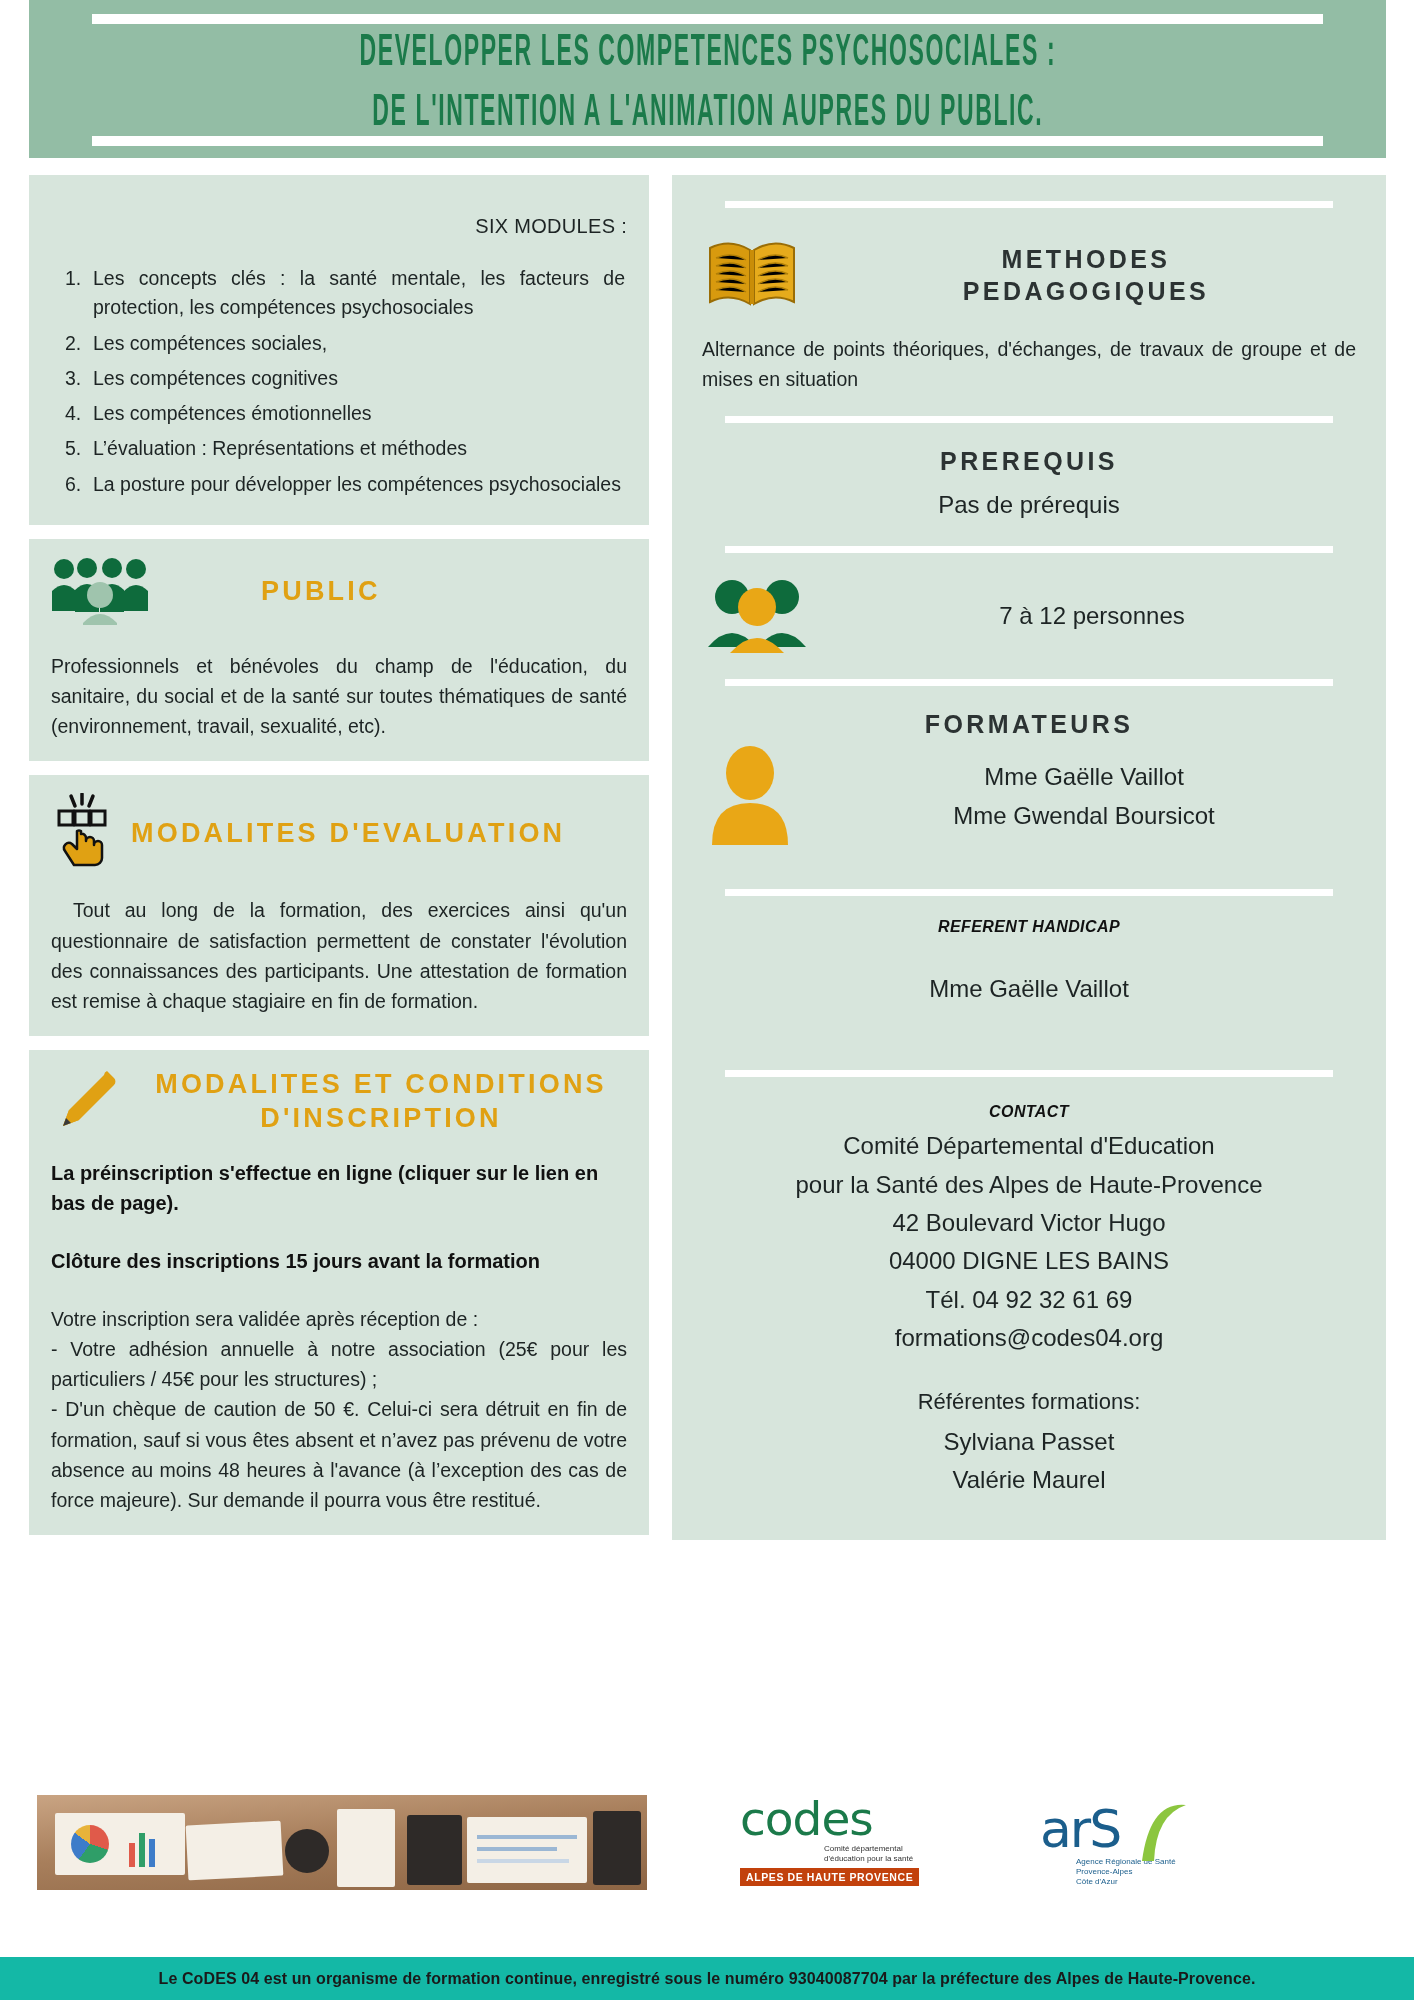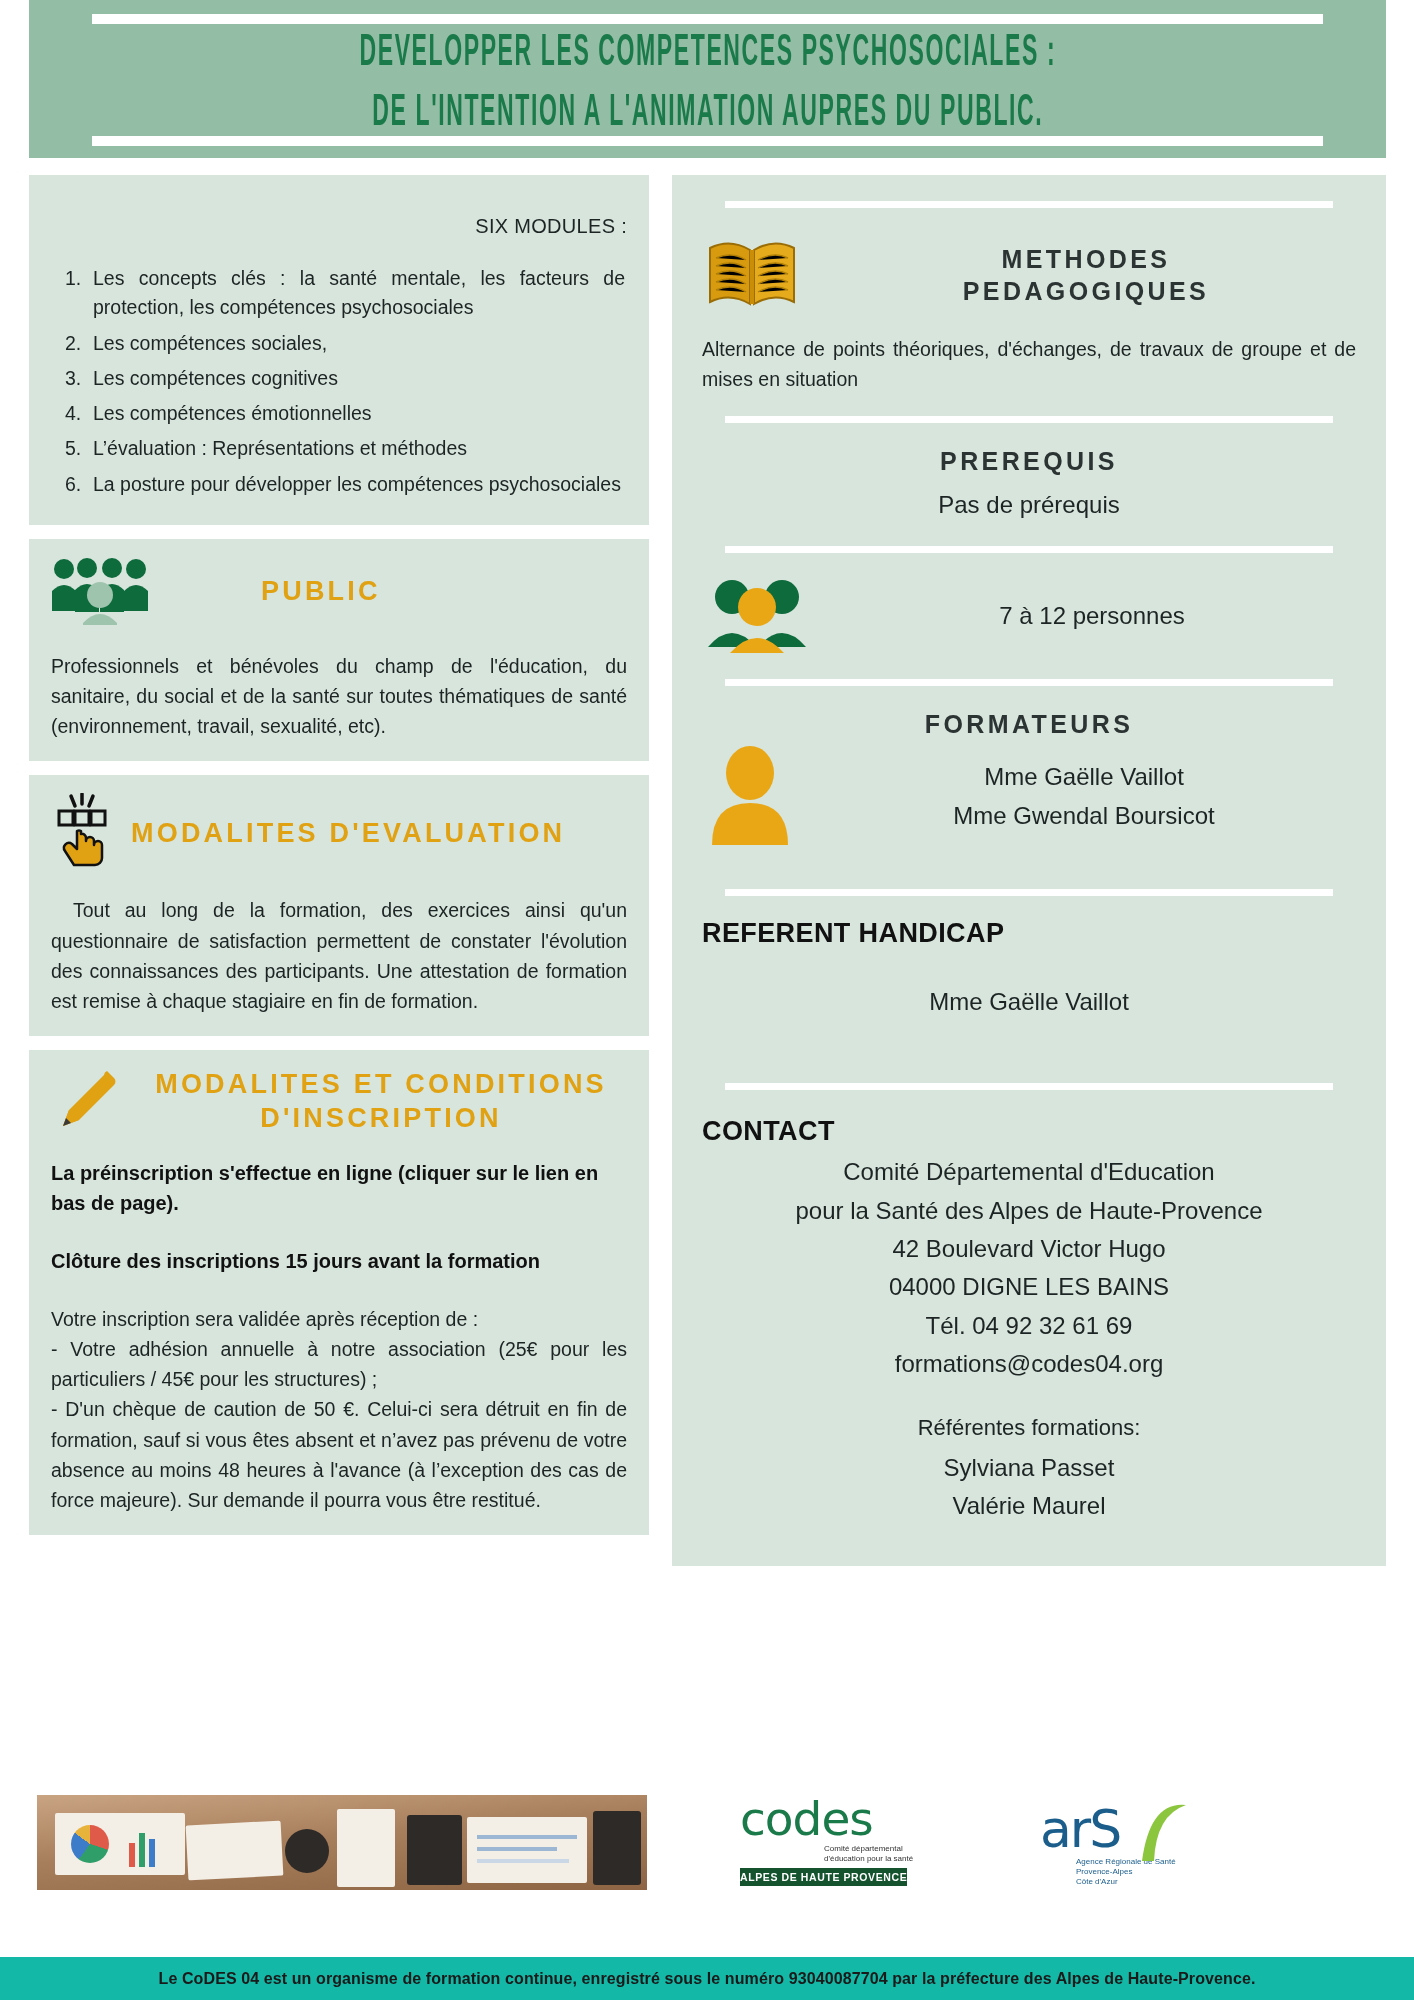--- a/index.html
+++ b/index.html
@@ -93,23 +93,24 @@
     color: #2c3333;
     font-weight: 700;
     font-size: 25px;
     letter-spacing: 3.4px;
     text-align: center;
     line-height: 1.3;
   }
   .sec-title-bold-dark {
     color: #111;
     font-weight: 700;
-    font-size: 27px;
+    font-size: 16px;
     letter-spacing: 0.4px;
-    text-align: left;
+    text-align: center;
+    font-style: italic;
   }
 
   
   .body-text {
     color: #1d2424;
     font-size: 19.5px;
     line-height: 1.55;
     text-align: justify;
   }
   .body-center {
@@ -217,26 +218,26 @@
   }
   .codes-sub1 {
     font-size: 8px;
     color: #333;
     line-height: 1.25;
     margin-top: 2px;
     margin-left: 84px;
   }
   .codes-bar {
     margin-top: 4px;
-    background: #14532d;
+    background: #c2410c;
     color: #fff;
     font-size: 10.5px;
     font-weight: 700;
     letter-spacing: 0.6px;
-    padding: 3px 0;
+    padding: 3px 6px;
     display: inline-block;
   }
   .ars-logo { position: relative; width: 210px; height: 80px; }
   .ars-word {
     font-family: "DejaVu Sans", sans-serif;
     font-size: 52px;
     color: #1b5e8c;
     letter-spacing: -2px;
     line-height: 1;
     font-weight: 400;

